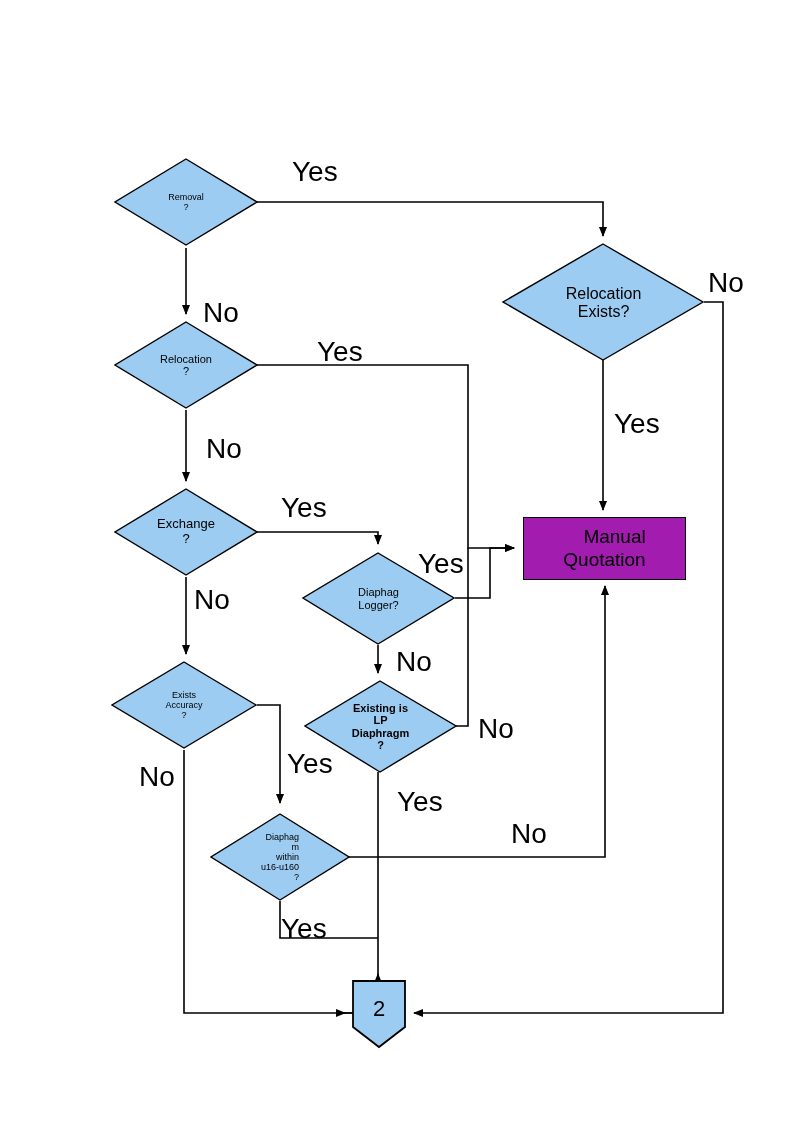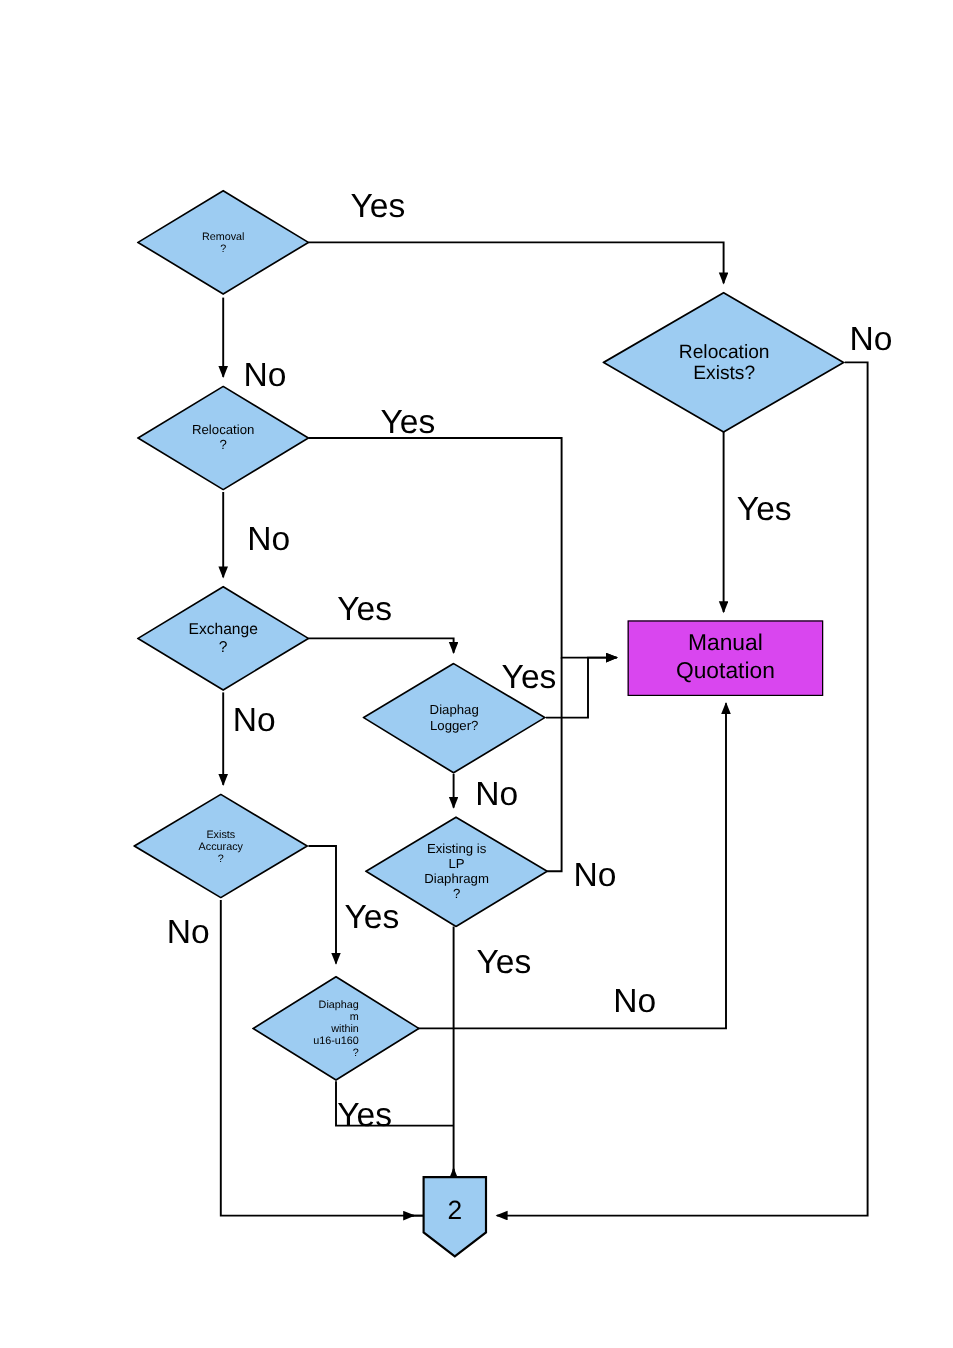--- a/index.html
+++ b/index.html
@@ -4,22 +4,22 @@
 <style>
   html,body{margin:0;padding:0;background:#ffffff;}
   body{width:794px;height:1123px;position:relative;overflow:hidden;
        font-family:"Liberation Sans",sans-serif;color:#000;}
   #canvas{position:absolute;left:0;top:0;width:794px;height:1123px;}
   .node{position:absolute;box-sizing:border-box;display:flex;align-items:center;
         justify-content:center;text-align:center;line-height:1.12;}
   .dtext{position:relative;z-index:3;pointer-events:none;white-space:pre-line;}
   .edge-label{position:absolute;z-index:4;font-size:28px;color:#000;
               font-family:"Liberation Sans",sans-serif;white-space:nowrap;}
-  .proc{position:absolute;background:#d946ef;border:1px solid #000;z-index:3;
-        display:flex;align-items:center;justify-content:center;text-align:center;
+  .proc{position:absolute;background:#a21caf;border:1px solid #000;z-index:3;
+        display:flex;align-items:center;justify-content:center;text-align:right;
         font-size:19px;line-height:1.18;white-space:pre-line;}
   svg{position:absolute;left:0;top:0;}
 </style>
 </head>
 <body>
 
 <div id="canvas">
 
   <svg width="794" height="1123">
     <defs>
@@ -109,21 +109,21 @@
   </div>
 
   <div class="node" style="left:302px;top:552px;width:153px;height:93px;">
     <svg width="153" height="93">
       <polygon points="76,1 152,46 76,92 1,46" fill="#9DCCF2" stroke="#000" stroke-width="1.4"></polygon>
     </svg>
     <span class="dtext" style="font-size:11px;">Diaphag
 Logger?</span>
   </div>
 
-  <div class="node" style="left:304px;top:680px;width:153px;height:93px;">
+  <div class="node" style="left:304px;top:680px;width:153px;height:93px;font-weight:bold;">
     <svg width="153" height="93">
       <polygon points="76,1 152,46 76,92 1,46" fill="#9DCCF2" stroke="#000" stroke-width="1.4"></polygon>
     </svg>
     <span class="dtext" style="font-size:11px;">Existing is
 LP
 Diaphragm
 ?</span>
   </div>
 
   <div class="node" style="left:502px;top:243px;width:203px;height:119px;">

